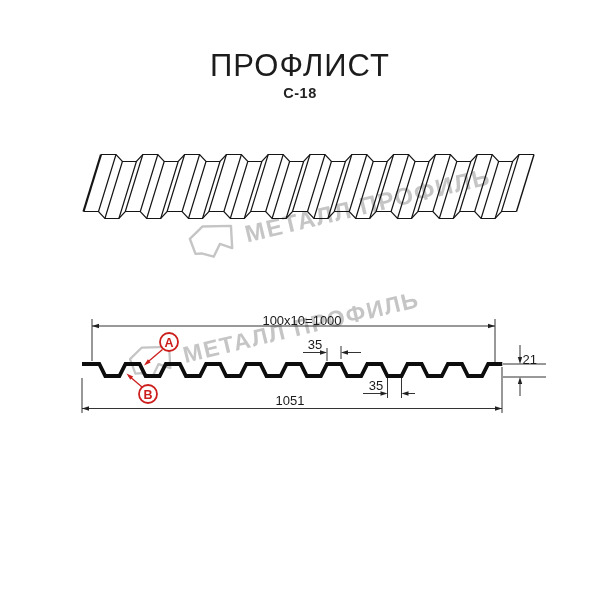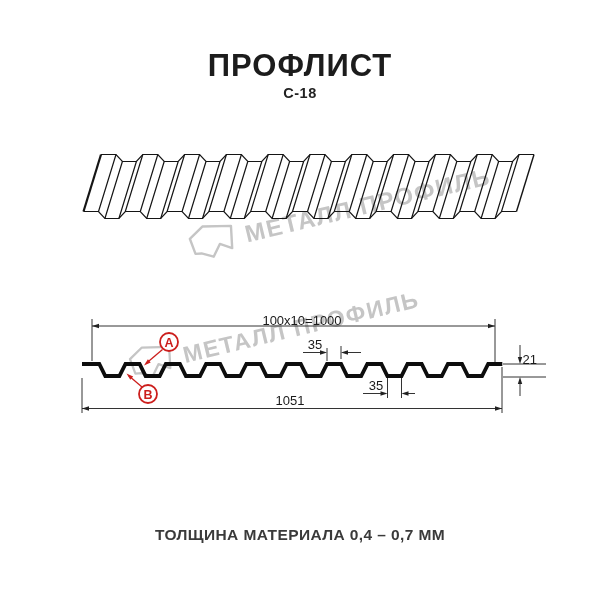--- a/index.html
+++ b/index.html
@@ -1,19 +1,19 @@
 <!DOCTYPE html>
 <html><head>
 <meta charset="utf-8">
 <style>
   html,body{margin:0;padding:0;}
   body{width:600px;height:600px;background:#ffffff;font-family:"Liberation Sans",sans-serif;overflow:hidden;}
   .stage{position:relative;width:600px;height:600px;background:#fff;}
   .title{position:absolute;top:48px;left:0;width:600px;text-align:center;
-         font-size:31px;font-weight:700;letter-spacing:1px;color:#1c1c1c;}
+         font-size:31px;font-weight:400;letter-spacing:1px;color:#1c1c1c;}
   .subtitle{position:absolute;top:85px;left:0;width:600px;text-align:center;
          font-size:14.5px;font-weight:600;letter-spacing:0.5px;color:#222;}
   .footer{position:absolute;top:526px;left:0;width:600px;text-align:center;
          font-size:15.5px;font-weight:600;letter-spacing:0.4px;color:#3a3a3a;}
   .wm{position:absolute;display:flex;align-items:center;gap:9px;color:#c5c5c5;
       font-weight:700;white-space:nowrap;transform-origin:0 50%;z-index:1;}
   #wm1{left:190px;top:227px;font-size:24px;letter-spacing:1.5px;transform:rotate(-13.5deg);}
   #wm2{left:130px;top:348px;font-size:23px;letter-spacing:1.5px;transform:rotate(-13.5deg);}
   .layer{position:absolute;z-index:2;}
   #svg3d{left:60px;top:130px;}
@@ -116,14 +116,13 @@
     </g>
 
     <g>
       <line class="red" x1="142" y1="387" x2="128.5" y2="375.5" stroke-width="1.3"></line>
       <polygon fill="#cc1e1c" points="126.5,373.5 133.2,376.5 130.3,379.8"></polygon>
       <circle cx="148" cy="394" r="9" fill="#fff" class="red" stroke-width="1.8"></circle>
       <text class="lbltxt" x="148" y="398.5" text-anchor="middle">B</text>
     </g>
   </svg>
 
-  <div class="footer">ТОЛЩИНА МАТЕРИАЛА 0,4 – 0,7 ММ</div>
 </div>
 
 </body></html>

